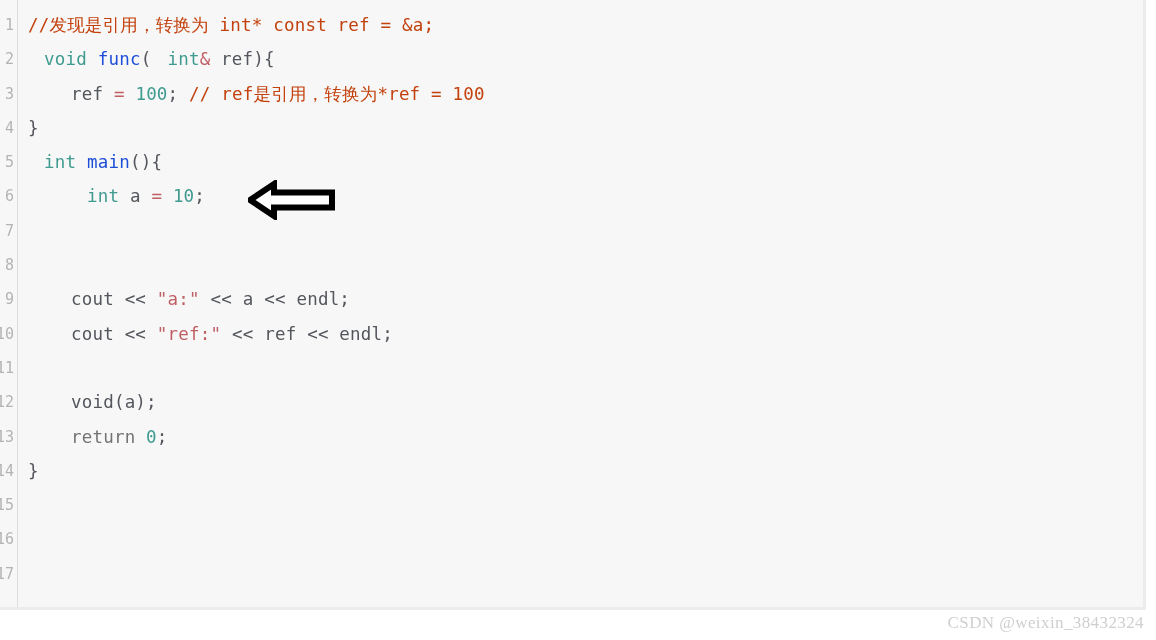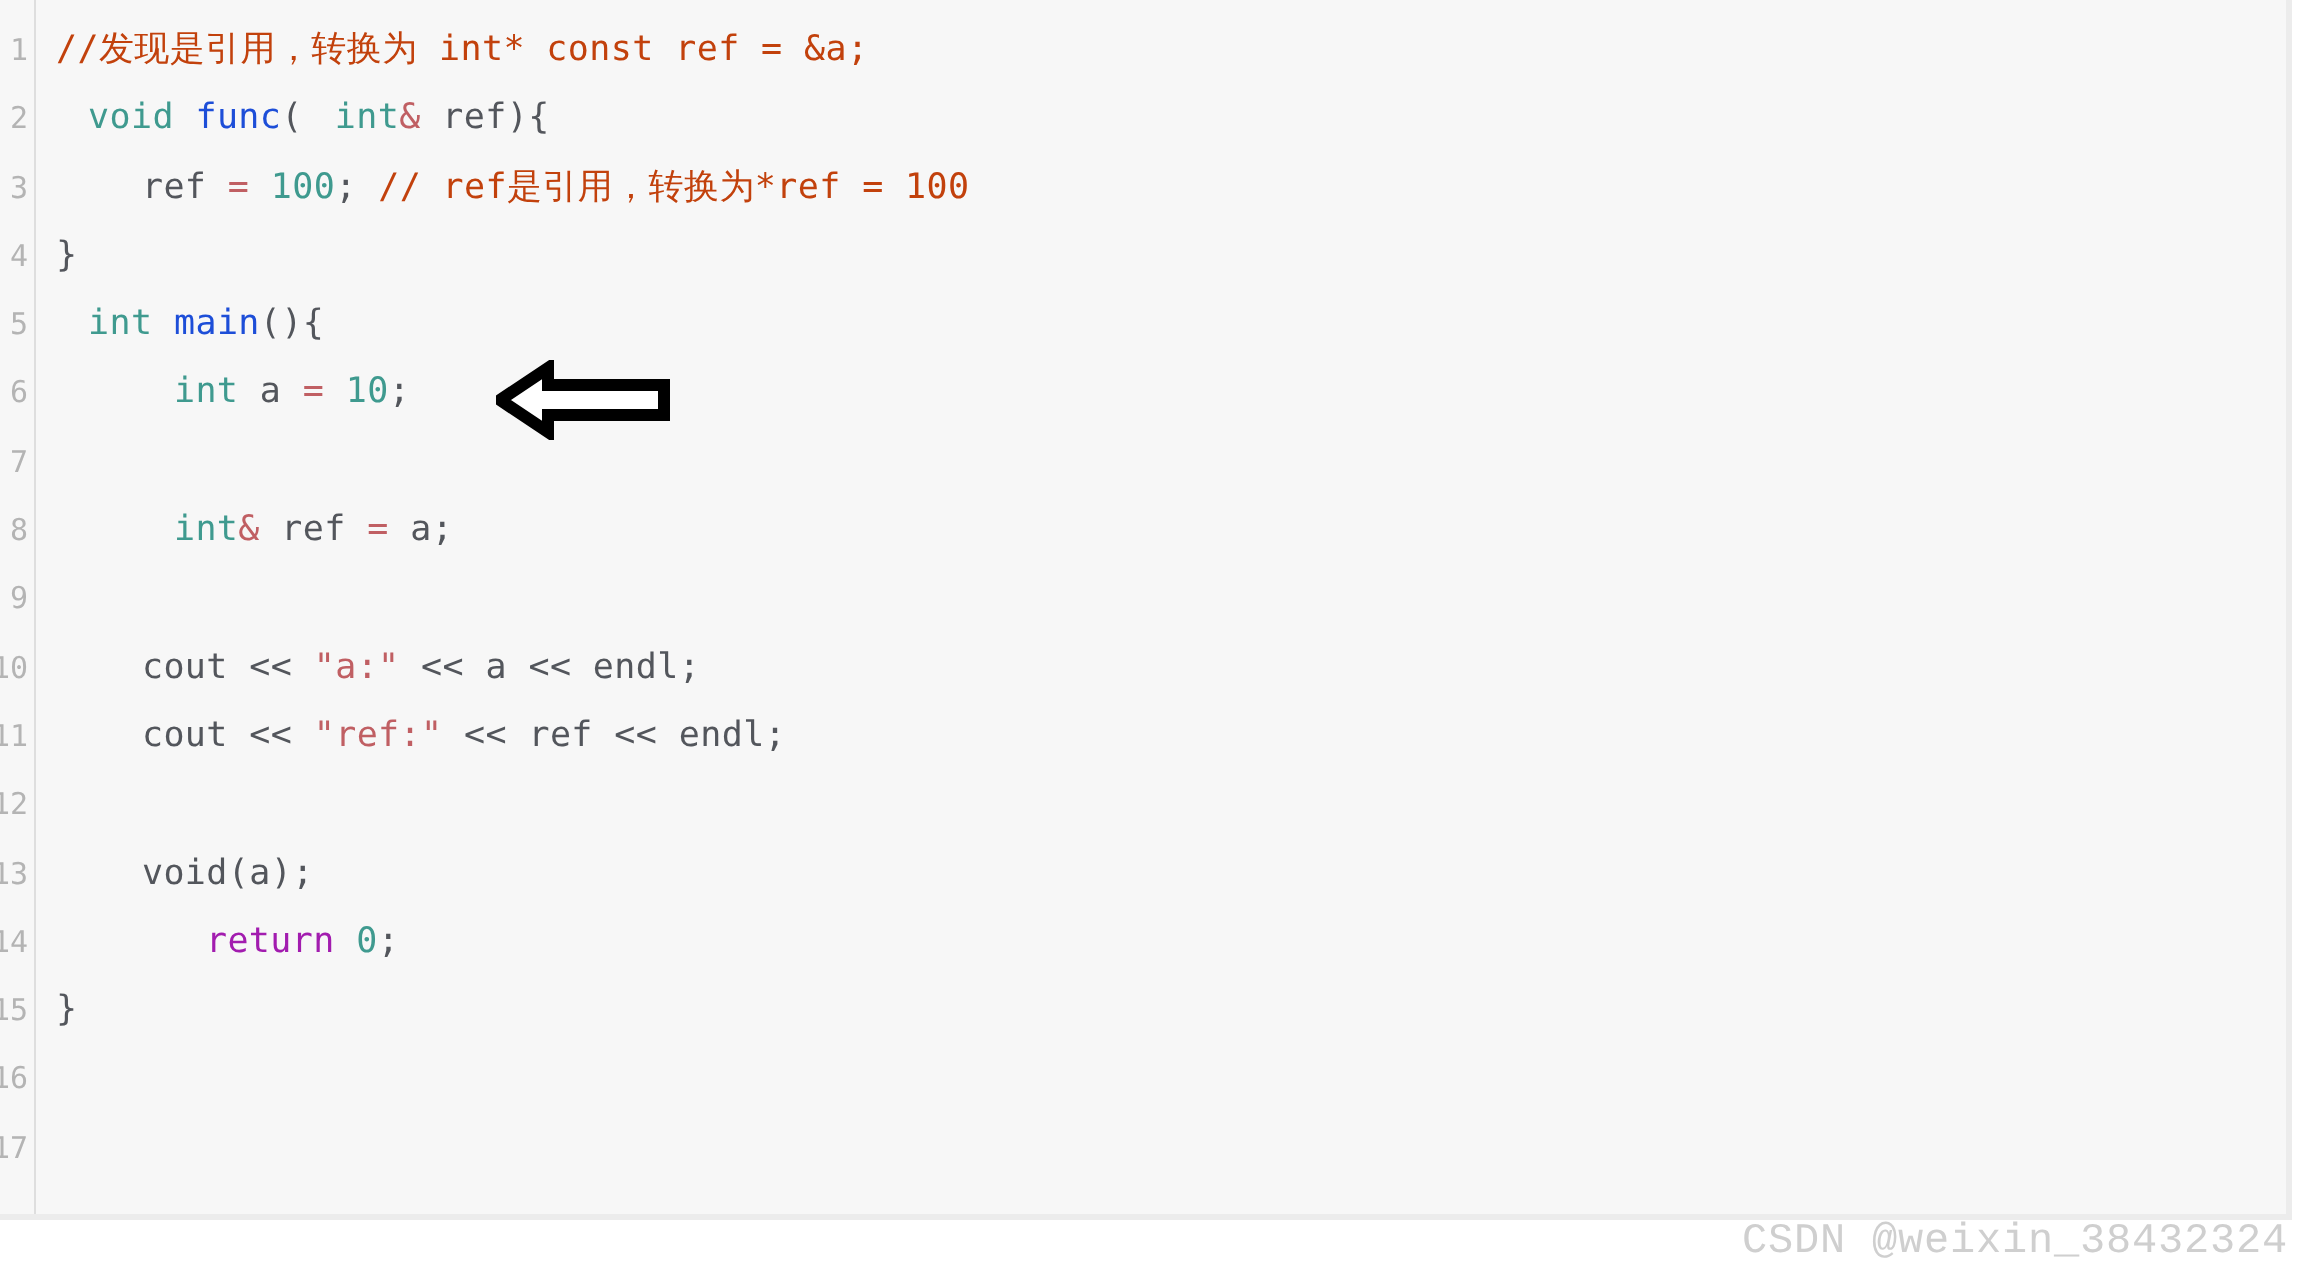--- a/index.html
+++ b/index.html
@@ -79,21 +79,21 @@
     font-size: 17.5px;
     letter-spacing: 0.2px;
     white-space: pre;
     color: #5a5a5a;
     font-family: "DejaVu Sans Mono", "Liberation Mono", monospace;
   }
 
   
   .t-kw      { color: #3f9a8f; margin-left: 16px; }   
   .t-fn      { color: #1d4ed8; }   
-  .t-ctl     { color: #a21caf; margin-left: 32px; }   
+  .t-ctl     { color: #737373; }   
   .t-num     { color: #3f9a8f; }   
   .t-str     { color: #c05f63; }   
   .t-op      { color: #c05f63; }   
   .t-plain   { color: #53565c; }   
   .t-cmt     { color: #c2410c; }   
 
   
   .arrow-annotation {
     position: absolute;
     left: 248px;
@@ -101,22 +101,22 @@
     width: 88px;
     height: 40px;
     pointer-events: none;
   }
 
   
   .watermark {
     position: absolute;
     right: 12px;
     bottom: 7px;
-    font-family: Liberation Mono, monospace;
-    font-size: 21px;
+    font-family: Liberation Serif, serif;
+    font-size: 17px;
     color: #cfcfcf;
     letter-spacing: 0.4px;
     white-space: nowrap;
   }
 </style>
 </head>
 <body>
 
 <div id="root">
 
@@ -153,21 +153,20 @@
 
         <div class="cl"><span class="t-plain">}</span></div>
 
         <div class="cl"><span class="t-kw">int</span><span class="t-plain"> </span><span class="t-fn">main</span><span class="t-plain">(){</span></div>
 
         <div class="cl"><span class="t-plain">    </span><span class="t-kw">int</span><span class="t-plain"> a </span><span class="t-op">=</span><span class="t-num"> 10</span><span class="t-plain">;</span></div>
 
         <div class="cl">&nbsp;</div>
 
 
-        <div class="cl"><span class="t-plain">    </span><span class="t-kw">int</span><span class="t-op">&amp;</span><span class="t-plain"> ref </span><span class="t-op">=</span><span class="t-plain"> a;</span></div>
 
 
         <div class="cl">&nbsp;</div>
 
         <div class="cl"><span class="t-plain">    </span><span class="t-plain">cout &lt;&lt; </span><span class="t-str">"a:"</span><span class="t-plain"> &lt;&lt; a &lt;&lt; endl;</span></div>
 
         <div class="cl"><span class="t-plain">    </span><span class="t-plain">cout &lt;&lt; </span><span class="t-str">"ref:"</span><span class="t-plain"> &lt;&lt; ref &lt;&lt; endl;</span></div>
 
         <div class="cl">&nbsp;</div>
 

